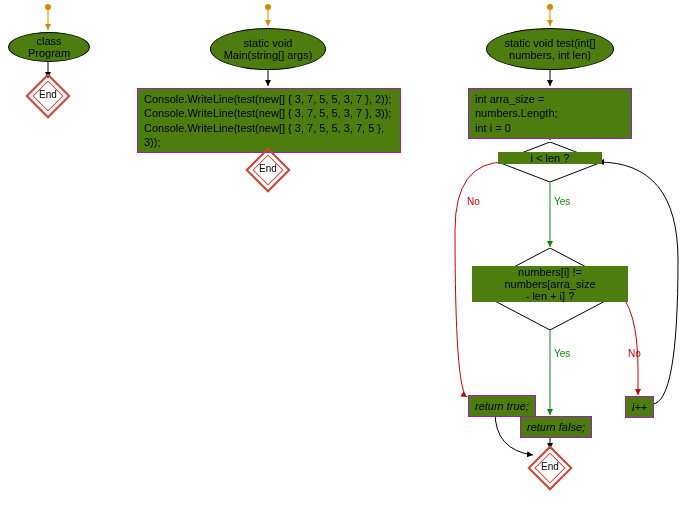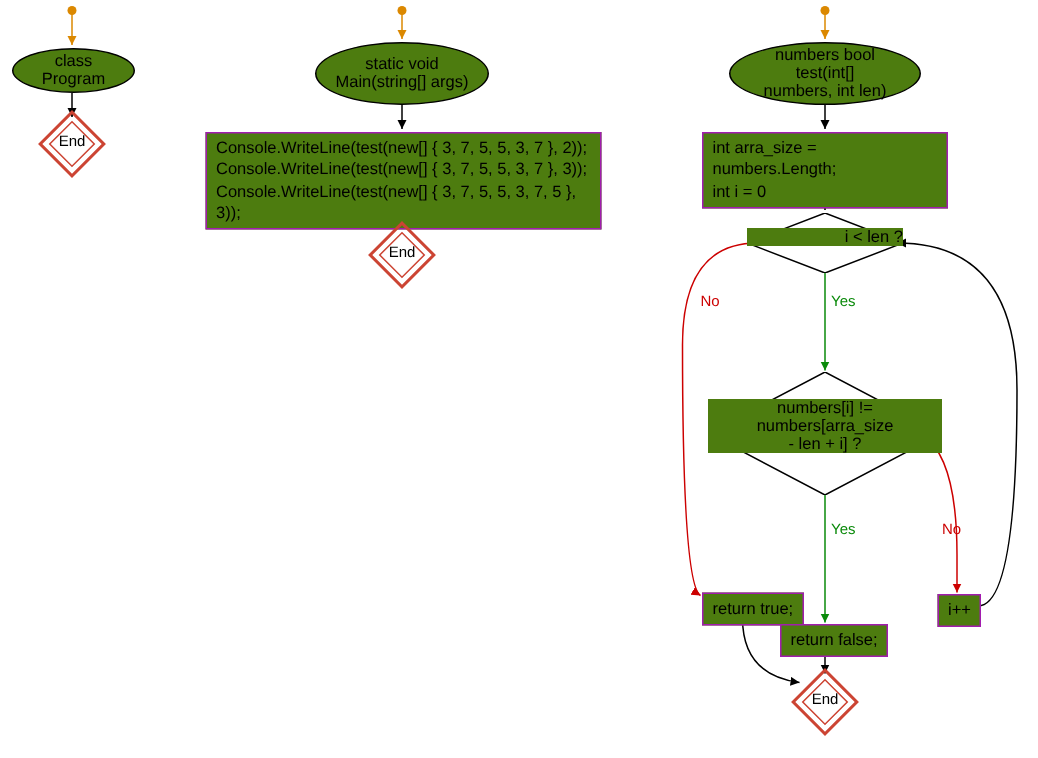--- a/index.html
+++ b/index.html
@@ -24,21 +24,21 @@
       border: 1px solid #000;
       border-radius: 50%;
       padding: 5px 12px;
     }
     .rect {
       border: 1px solid #a21caf;
       padding: 3px 6px;
       text-align: left;
       line-height: 1.3;
     }
-    .rect.center { text-align: center; }
+    .rect.center { text-align: center; font-style: italic; }
     .end-node {
       position: absolute;
       width: 32px;
       height: 32px;
     }
     .end-node .outer {
       position: absolute;
       width: 32px;
       height: 32px;
       border: 2px solid #c43;
@@ -147,33 +147,33 @@
 Console.WriteLine(test(new[] { 3, 7, 5, 5, 3, 7, 5 }, 3));</span>
 </div>
 <div class="end-node" style="left:252px;top:154px;">
   <div class="outer"></div>
     <div class="inner"></div>
   <div class="label">End</div>
 </div>
 
 <div class="start-dot" style="left:547px;top:4px;"></div>
 <div class="node ellipse" style="left:486px;top:28px;width:128px;height:42px;">
-  <span>numbers bool test(int[]
+  <span>static void test(int[]
 numbers, int len)</span>
 </div>
 <div class="node rect" style="left:468px;top:88px;width:164px;">
   <span>int arra_size = numbers.Length;
 int i = 0</span>
 </div>
 
 <svg style="position:absolute;left:498px;top:142px;" width="104" height="40">
   <polygon points="52,0 104,20 52,40 0,20" fill="#fff" stroke="#000"></polygon>
 </svg>
 <div class="node" style="left:498px;top:152px;width:104px;text-align:center;">
-  <span style="width:100%;text-align:right;">i &lt; len ?</span>
+  <span style="width:100%;">i &lt; len ?</span>
 </div>
 
 <svg style="position:absolute;left:472px;top:248px;" width="156" height="82">
   <polygon points="78,0 156,41 78,82 0,41" fill="#fff" stroke="#000"></polygon>
 </svg>
 <div class="node" style="left:472px;top:266px;width:156px;text-align:center;">
   <span style="width:100%;">numbers[i] !=
 numbers[arra_size
 - len + i] ?</span>
 </div>

